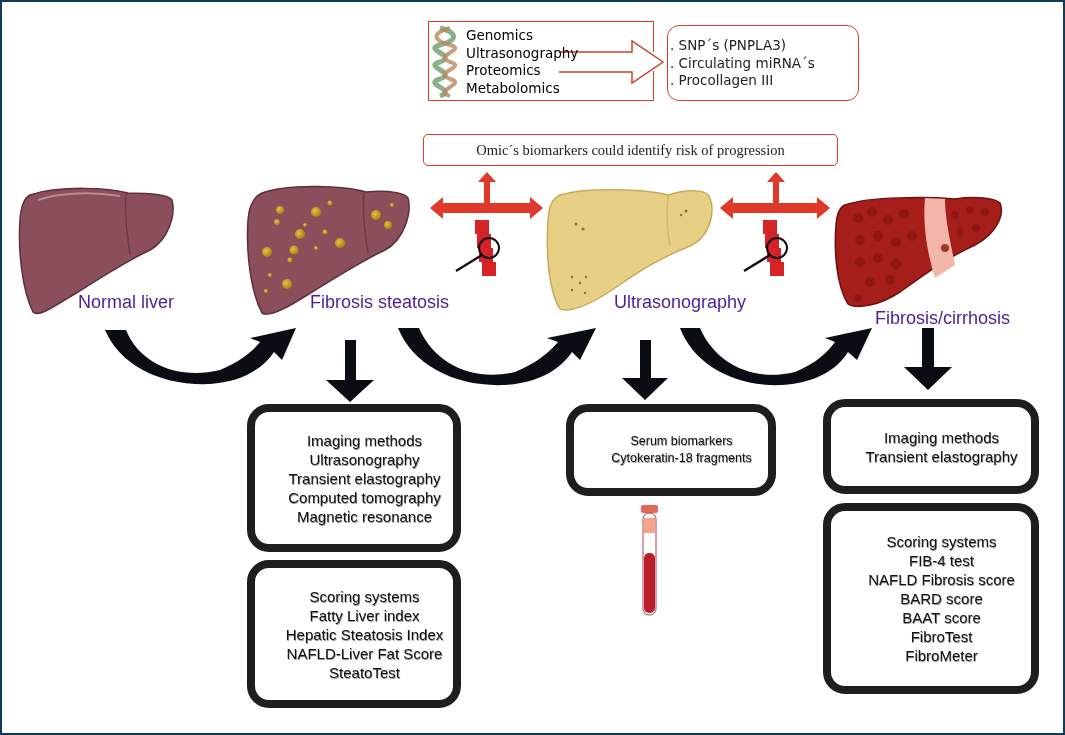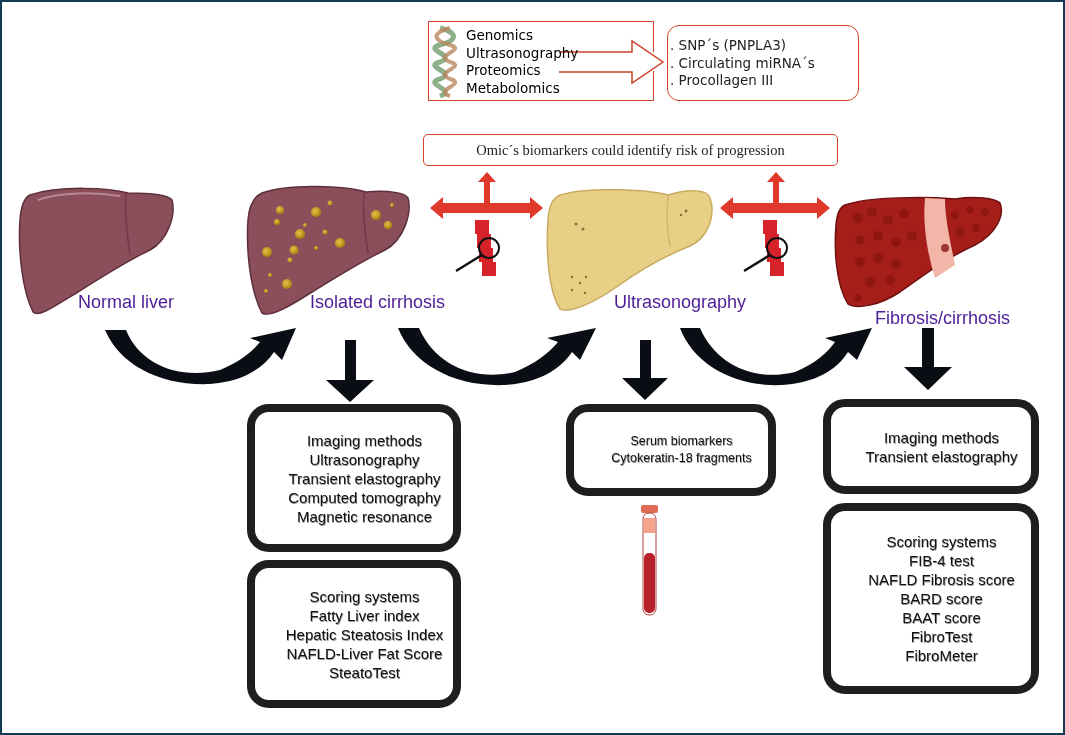--- a/index.html
+++ b/index.html
@@ -183,21 +183,21 @@
 
   <g>
     <rect x="641" y="505" width="17" height="8" rx="2" fill="#e06b55"></rect>
     <rect x="643" y="513" width="13" height="102" rx="6" fill="#fff" stroke="#b04040" stroke-width="1"></rect>
     <rect x="644" y="518" width="11" height="15" fill="#f4a48c"></rect>
     <rect x="644" y="553" width="11" height="60" rx="5" fill="#b8202b"></rect>
   </g>
 </svg>
 
 <div class="stage-label" style="left:78px; top:292px;">Normal liver</div>
-<div class="stage-label" style="left:310px; top:292px;">Isolated cirrhosis</div>
+<div class="stage-label" style="left:310px; top:292px;">Fibrosis steatosis</div>
 <div class="stage-label" style="left:614px; top:292px;">Ultrasonography</div>
 <div class="stage-label" style="left:875px; top:308px;">Fibrosis/cirrhosis</div>
 
 <div class="tbox" style="left:247px; top:404px; width:214px; height:148px;">
   <div>Imaging methods</div>
   <div>Ultrasonography</div>
   <div>Transient elastography</div>
   <div>Computed tomography</div>
   <div>Magnetic resonance</div>
 </div>

